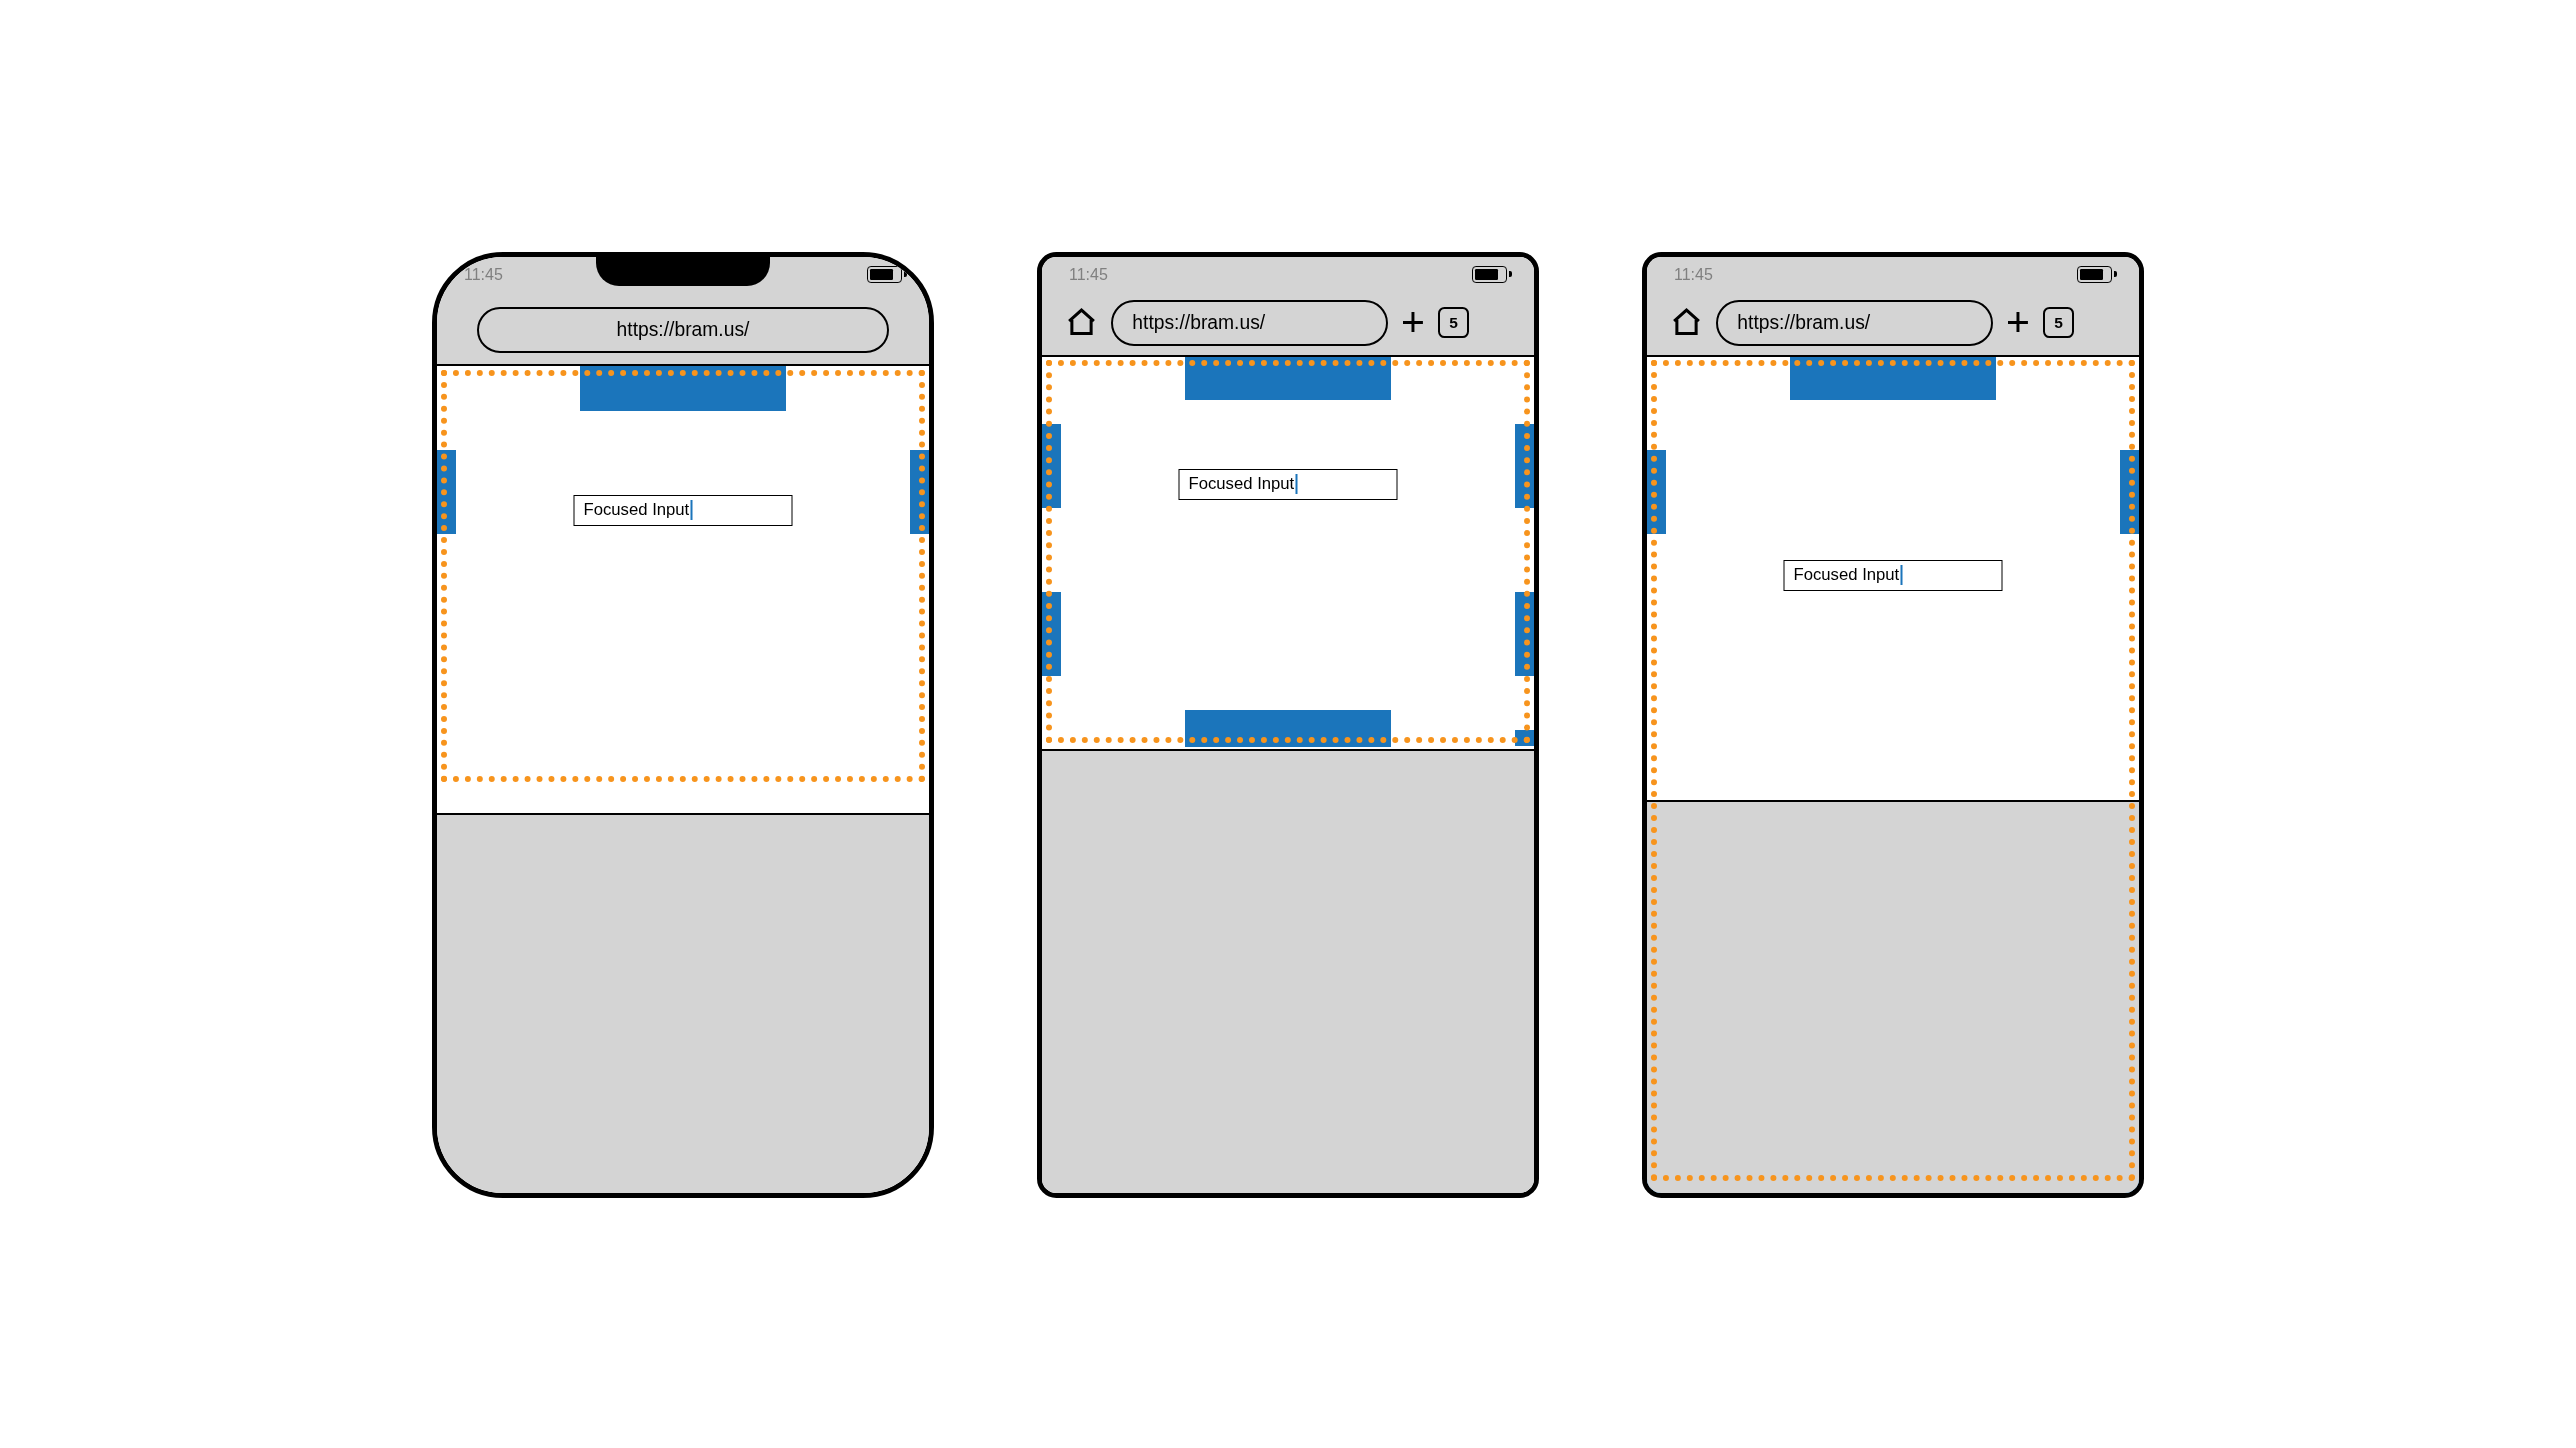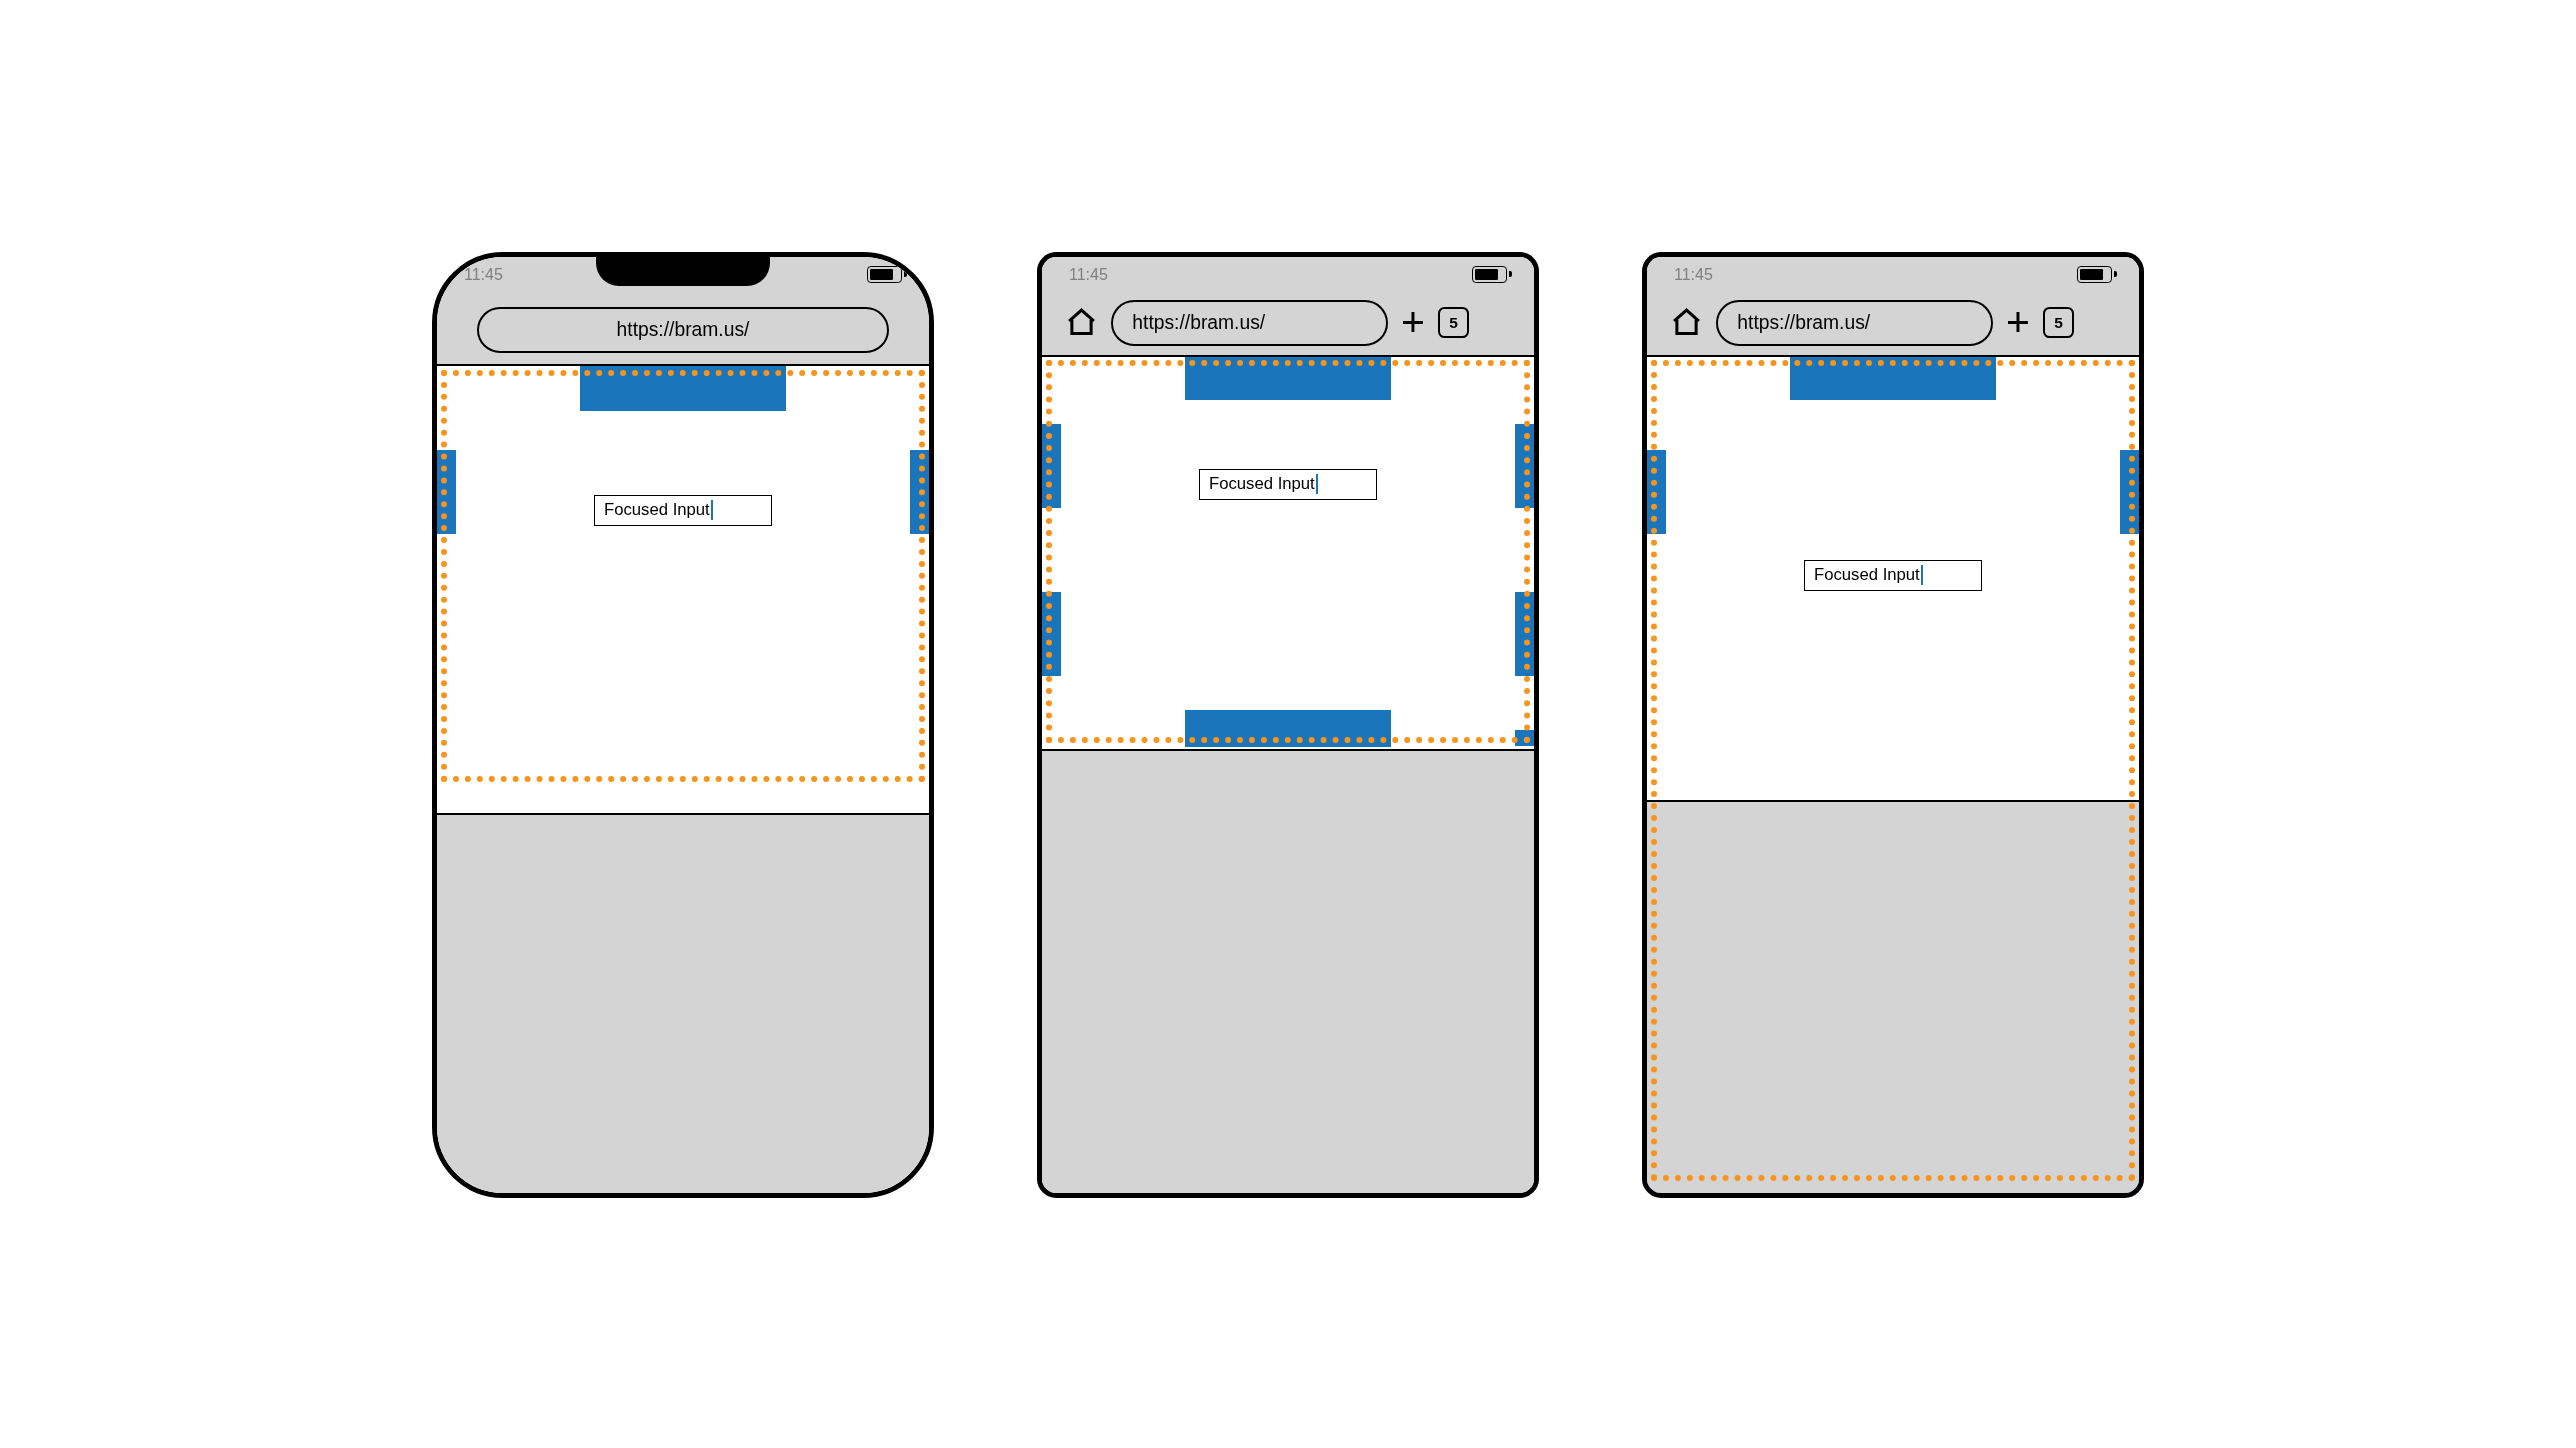--- a/index.html
+++ b/index.html
@@ -155,21 +155,21 @@
     position:absolute;
     border:6.4px dotted #f7941d;
     z-index:30;
     pointer-events:none;
   }
 
   
   .fld{
     position:absolute;
     left:50%; transform:translateX(-50%);
-    width:178px; height:31px;
+    width:219px; height:31px;
     border:1.3px solid #000;
     background:#fff;
     display:flex; align-items:center;
     padding:0 9px;
     font-size:16.7px;
     color:#000;
     z-index:25;
   }
   .cursor{
     display:inline-block;

